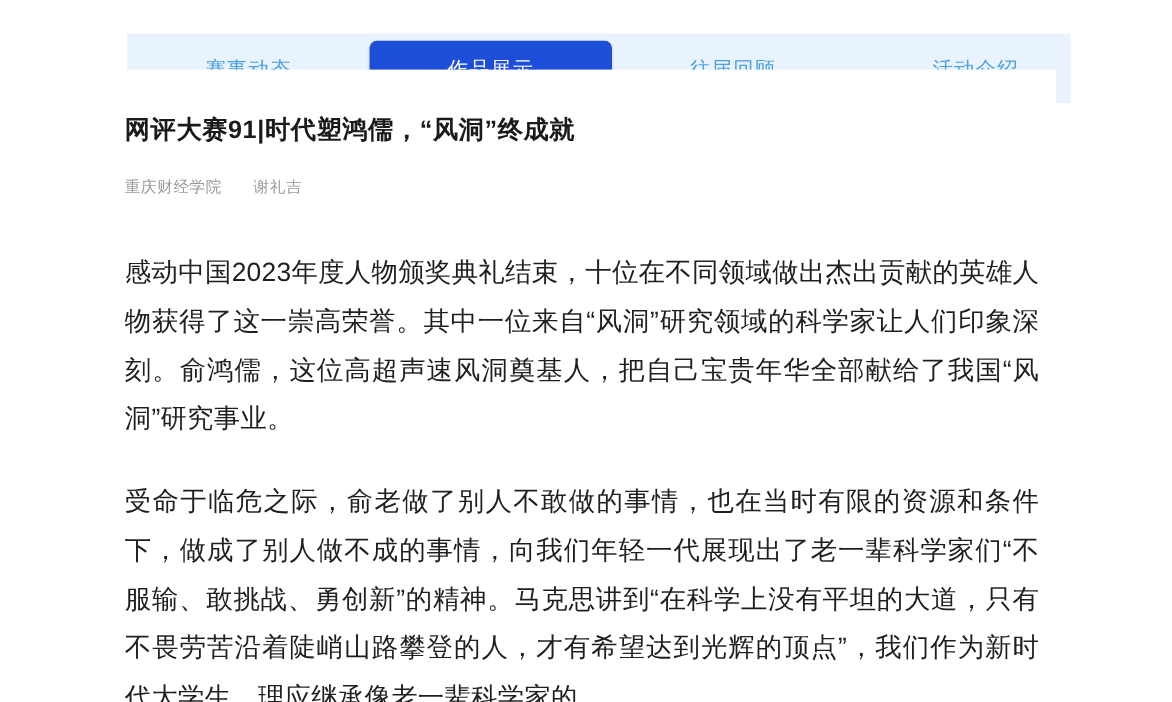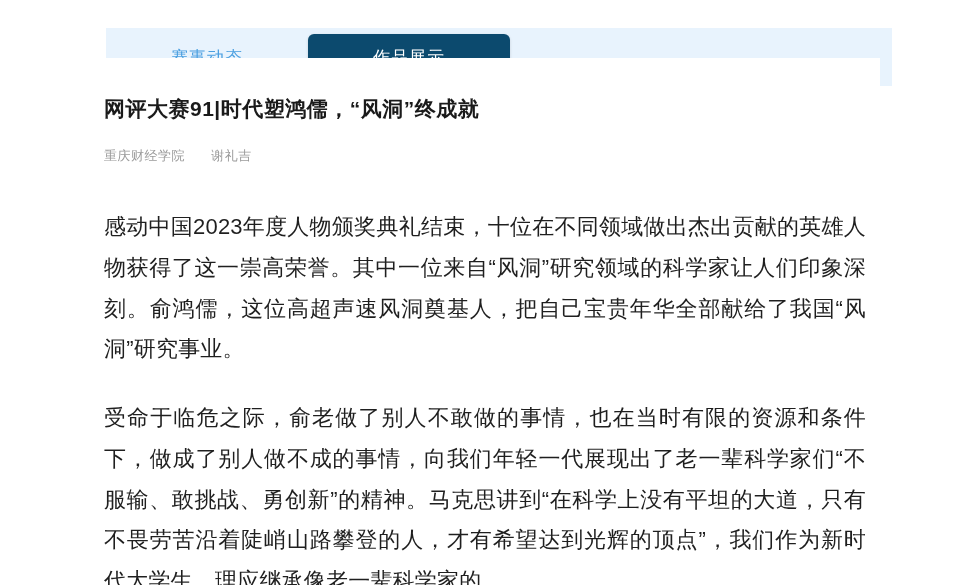--- a/index.html
+++ b/index.html
@@ -54,21 +54,21 @@
     align-items: center;
     justify-content: center;
     font-size: 17px;
     color: #4a9fe0;
     letter-spacing: 1px;
     border-radius: 6px;
     box-sizing: border-box;
     user-select: none;
   }
   .tab.active {
-    background: #0c4a6e;
+    background: #1d4ed8;
     color: #ffffff;
     box-shadow: 0 1px 3px rgba(0,0,0,0.15);
   }
   .content-wrap {
     position: absolute;
     left: 94px;
     top: 58px;
     width: 786px;
     bottom: 4px;
     background: #ffffff;
@@ -121,20 +121,26 @@
   <div class="outer-left"></div>
   <div class="outer-right"></div>
 
   <div class="tabbar">
     <div class="tab">
       <span>赛事动态</span>
     </div>
     <div class="tab active">
       <span>作品展示</span>
     </div>
+    <div class="tab">
+      <span>往届回顾</span>
+    </div>
+    <div class="tab">
+      <span>活动介绍</span>
+    </div>
   </div>
 
   <div class="content-wrap">
     <div class="article">
 
       <h1 class="article-title">网评大赛91|时代塑鸿儒，“风洞”终成就</h1>
 
       <div class="article-meta">
         <span>重庆财经学院</span>
         <span class="meta-sep"></span>

